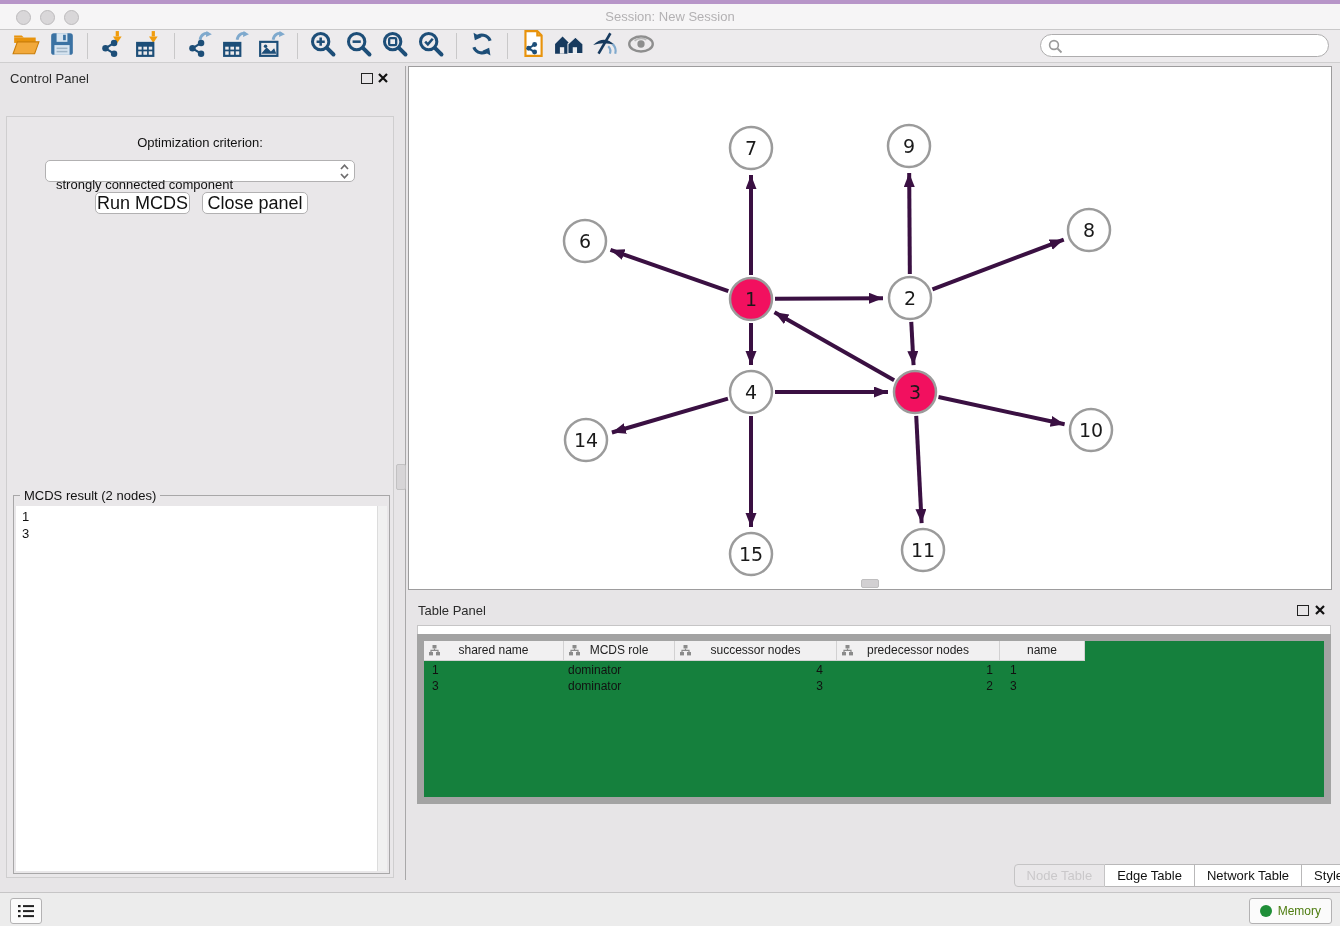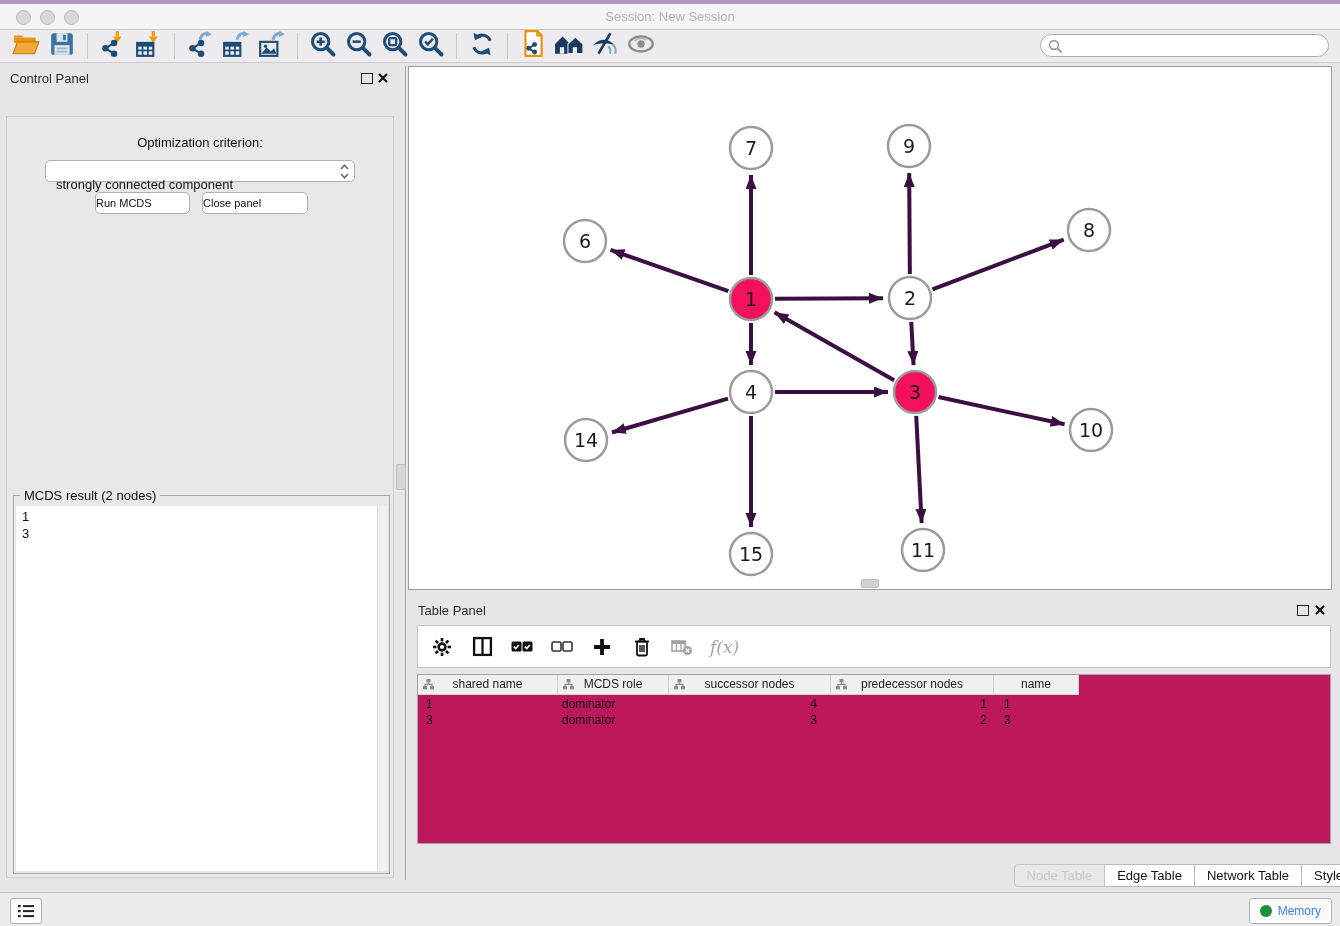--- a/index.html
+++ b/index.html
@@ -29,54 +29,54 @@
   .cp-tabs{position:absolute;left:0;top:95px;width:400px;display:flex;justify-content:center;}
   .tab{height:21px;line-height:21px;padding:0 12px;background:#fff;border:1px solid #b9b8b9;border-left:none;font-size:13px;color:#111;}
   .tab:first-child{border-left:1px solid #b9b8b9;border-radius:4px 0 0 4px;}
   .tab.last{border-radius:0 4px 4px 0;}
   .tab.selected-dim{background:#e9e7e9;color:#cac8ca;border-color:#c5c4c5;}
   .cp-content{position:absolute;left:6px;top:116px;width:388px;height:762px;background:#e9e7e9;border:1px solid #cfcecf;box-sizing:border-box;}
   .opt-label{position:absolute;left:0;top:18px;width:100%;text-align:center;font-size:13px;color:#111;}
   .dropdown{position:absolute;left:38px;top:43px;width:310px;height:22px;background:#fff;border:1px solid #b2b1b2;border-radius:5px;box-sizing:border-box;}
   .dropdown .dd-text{position:absolute;left:10px;top:2px;font-size:13px;color:#111;margin-top:14px;}
   .dropdown .dd-stepper{position:absolute;right:4px;top:2px;}
-  .cp-btn{position:absolute;top:75px;height:22px;background:#fff;border:1px solid #b2b1b2;border-radius:5px;font-size:11px;color:#111;text-align:left;line-height:20px;box-sizing:border-box;}
+  .cp-btn{position:absolute;top:75px;height:22px;background:#fff;border:1px solid #b2b1b2;border-radius:5px;font-size:18px;color:#111;text-align:center;line-height:20px;box-sizing:border-box;}
   .result-group{position:absolute;left:6px;top:378px;width:377px;height:379px;border:1px solid #a8a7a8;box-sizing:border-box;}
   .result-label{position:absolute;left:6px;top:-8px;background:#e9e7e9;padding:0 4px;font-size:13px;color:#111;}
   .result-white{position:absolute;left:2px;top:10px;right:2px;bottom:2px;background:#fff;}
   .result-text{position:absolute;left:0;top:0;right:10px;bottom:0;padding:2px 6px;font-size:13px;line-height:17px;color:#111;white-space:pre;overflow:hidden;}
   .result-scroll{position:absolute;right:0;top:0;bottom:0;width:9px;background:#f1f1f1;border-left:1px solid #dcdcdc;}
   .v-divider{position:absolute;left:405px;top:66px;width:1px;height:814px;background:#a9a8a9;}
   .v-grip{position:absolute;left:396px;top:464px;width:8px;height:24px;background:#d7d5d7;border:1px solid #c2c1c2;border-radius:2px;}
   
   .net-window{position:absolute;left:408px;top:66px;width:924px;height:524px;background:#fff;border:1px solid #9d9c9d;box-sizing:border-box;}
   .net-titlebar{position:absolute;left:0;top:0;right:0;height:22px;background:linear-gradient(#f7f7f7,#dcdcdc);border-bottom:1px solid #b4b3b4;}
   .net-title{position:absolute;left:0;right:0;top:0;height:22px;line-height:22px;text-align:center;font-size:13px;color:#222;}
   .net-light{position:absolute;top:4px;}
   .net-canvas{position:absolute;left:0;top:23px;right:0;bottom:0;background:#fff;}
   .net-canvas svg{display:block;}
   .h-grip{position:absolute;left:452px;bottom:1px;width:16px;height:7px;background:#d2d0d2;border:1px solid #bfbebf;border-radius:2px;}
   
   .tp-title-row{position:absolute;left:408px;top:598px;width:924px;height:22px;}
   .tp-toolbar{position:absolute;left:417px;top:625px;width:914px;height:43px;background:#fff;border:1px solid #c6c5c6;box-sizing:border-box;display:flex;align-items:center;padding-left:12px;gap:16px;}
   .tp-ico{display:flex;align-items:center;justify-content:center;width:24px;height:24px;}
   .fx-label{font-family:"DejaVu Serif",serif;font-style:italic;font-size:17px;color:#a3a2a3;}
-  .tp-table{position:absolute;left:417px;top:674px;width:914px;height:170px;background:#be185d;border:1px solid #a3a3a3;box-sizing:border-box;}
+  .tp-table{position:absolute;left:417px;top:634px;width:914px;height:170px;background:#15803d;border:7px solid #a3a3a3;box-sizing:border-box;}
   .tp-header{position:absolute;left:0;top:0;height:19px;display:flex;background:#f1f0f1;border-bottom:1px solid #d2d1d2;}
   .th{position:relative;height:19px;border-right:1px solid #d2d1d2;box-sizing:border-box;font-size:12px;color:#222;}
   .th .th-label{position:absolute;left:0;right:0;top:2px;text-align:center;}
   .th .th-ico{position:absolute;left:5px;top:4px;}
   .tr{position:absolute;left:0;height:16px;width:661px;font-size:12px;color:#111;}
   .td{position:absolute;top:1px;box-sizing:border-box;}
   
   .tp-tabs{position:absolute;left:432px;top:864px;width:924px;display:flex;justify-content:flex-end;}
   
   .statusbar{position:absolute;left:0;top:892px;width:100%;height:34px;background:#ececec;border-top:1px solid #c6c5c6;box-sizing:border-box;}
   .list-btn{position:absolute;left:10px;top:5px;width:30px;height:24px;background:#fbfbfb;border:1px solid #b3b2b3;border-radius:3px;display:flex;align-items:center;justify-content:center;}
-  .memory-btn{position:absolute;right:8px;top:5px;height:24px;background:#fbfbfb;border:1px solid #b3b2b3;border-radius:3px;display:flex;align-items:center;gap:6px;padding:0 10px;font-size:12px;color:#3b82f6;}
+  .memory-btn{position:absolute;right:8px;top:5px;height:24px;background:#fbfbfb;border:1px solid #b3b2b3;border-radius:3px;display:flex;align-items:center;gap:6px;padding:0 10px;font-size:12px;color:#4d7c0f;}
   .memory-dot{width:12px;height:12px;border-radius:50%;background:#1f8e38;}
 </style>
 </head>
 <body>
 
 <div id="app">
 
   <div class="top-strip"></div>
 
   <div class="titlebar">

